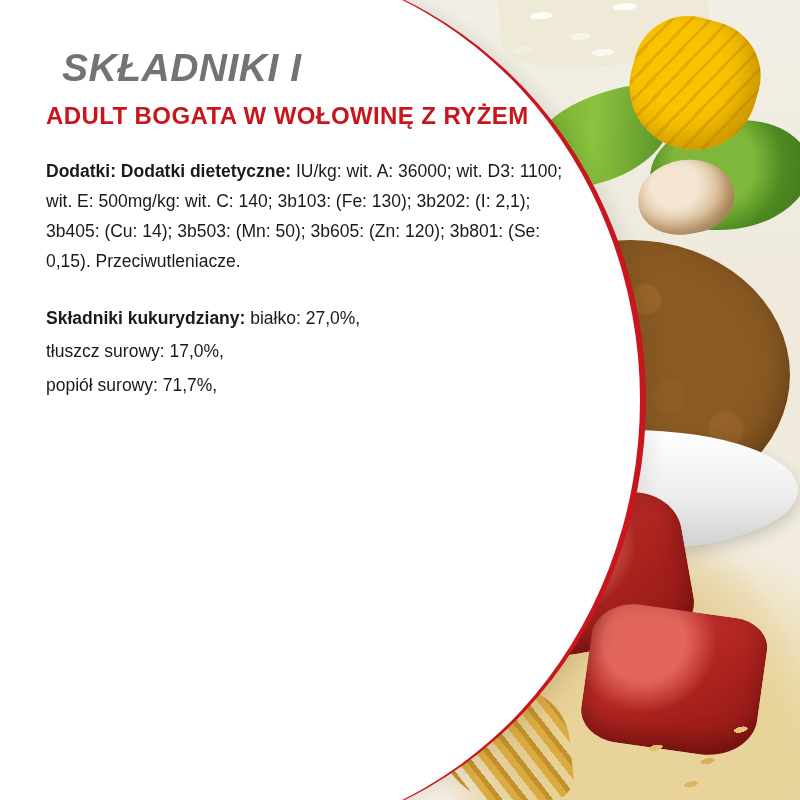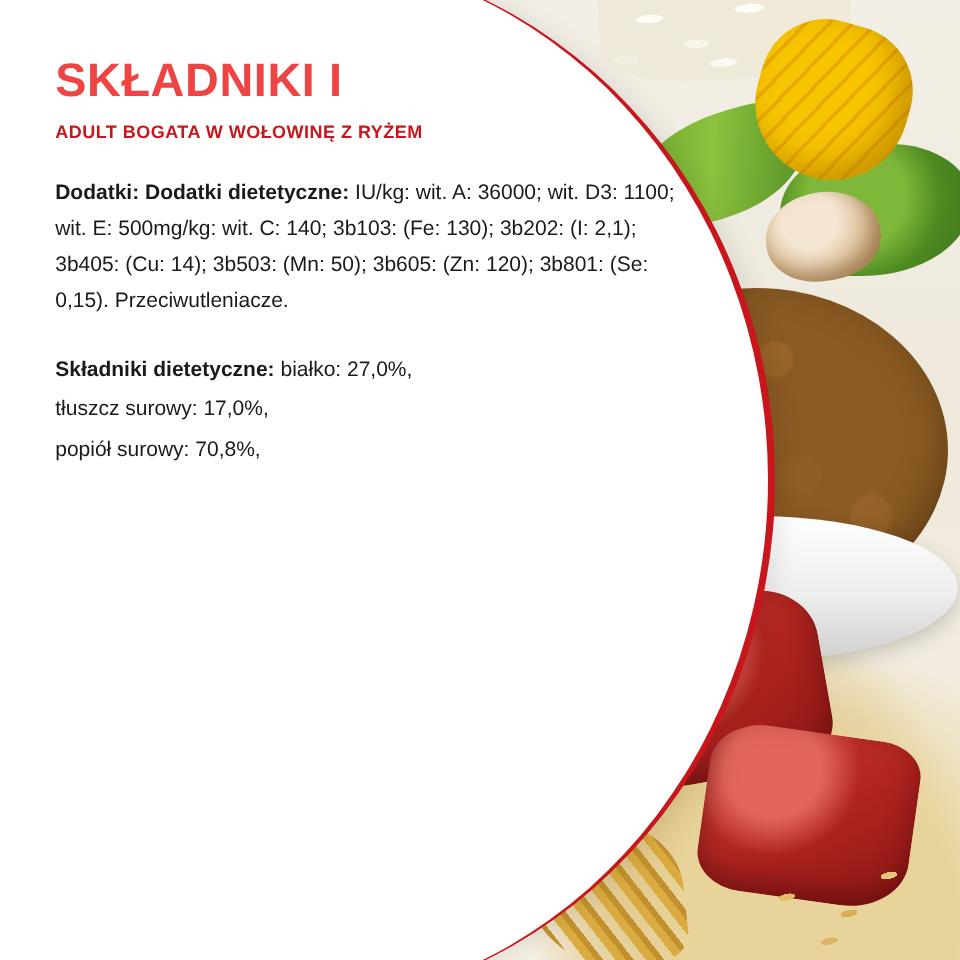--- a/index.html
+++ b/index.html
@@ -194,30 +194,31 @@
   }
 
   
   .content {
     position: absolute;
     left: 46px;
     top: 46px;
     width: 556px;
   }
   .title {
-    color: #ef4444;
+    color: #737373;
     font-size: 39px;
     font-weight: bold;
     line-height: 1.12;
     letter-spacing: .5px;
-    margin: 0 0 12px 0;
+    margin: 0 0 12px 16px;
+    font-style: italic;
   }
   .subtitle {
     color: #c8161d;
-    font-size: 15px;
+    font-size: 24px;
     font-weight: bold;
     letter-spacing: .4px;
     margin: 0 0 26px 0;
   }
   .para {
     color: #1a1a1a;
     font-size: 17.5px;
     line-height: 1.72;
     margin: 0 0 26px 0;
     max-width: 540px;
@@ -265,21 +266,21 @@
     <div class="subtitle">ADULT BOGATA W WOŁOWINĘ Z RYŻEM</div>
 
 
     <p class="para">
       <b>Dodatki: Dodatki dietetyczne:</b>
       <span>IU/kg: wit. A: 36000; wit. D3: 1100; wit. E: 500mg/kg: wit. C: 140; 3b103: (Fe: 130); 3b202: (I: 2,1); 3b405: (Cu: 14); 3b503: (Mn: 50); 3b605: (Zn: 120); 3b801: (Se: 0,15). Przeciwutleniacze.</span>
     </p>
 
     <ul class="analytical-list">
       <li class="first">
-        <b>Składniki dietetyczne:</b>
+        <b>Składniki kukurydziany:</b>
         <span>białko: 27,0%,</span>
       </li>
       <li>tłuszcz surowy: 17,0%,</li>
-      <li>popiół surowy: 70,8%,</li>
+      <li>popiół surowy: 71,7%,</li>
     </ul>
 
   </div>
 </div>
 
 </body></html>

